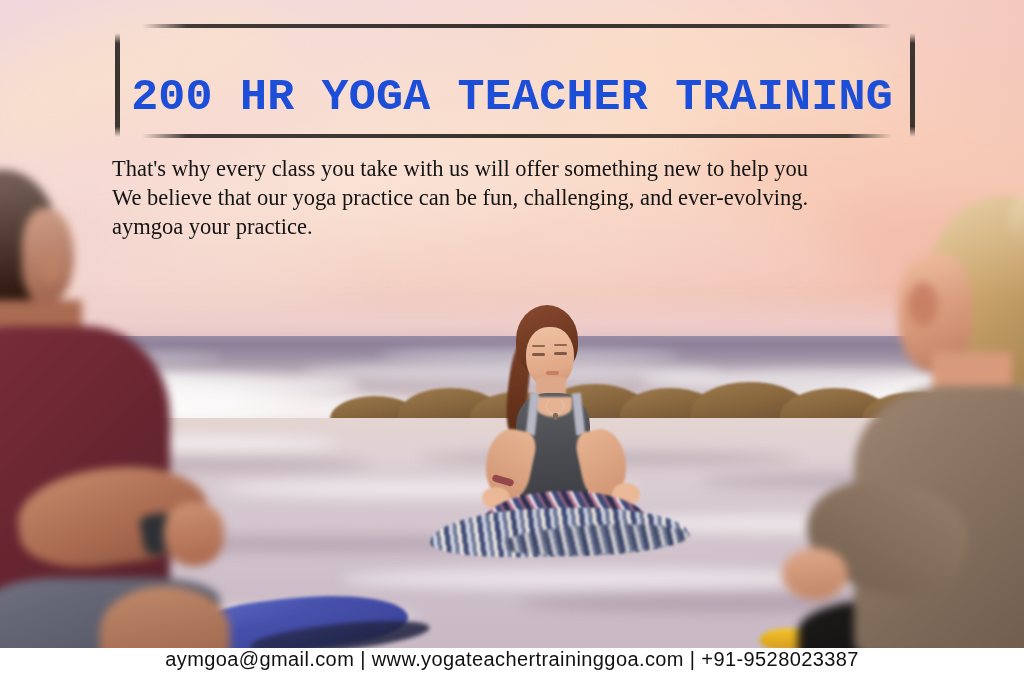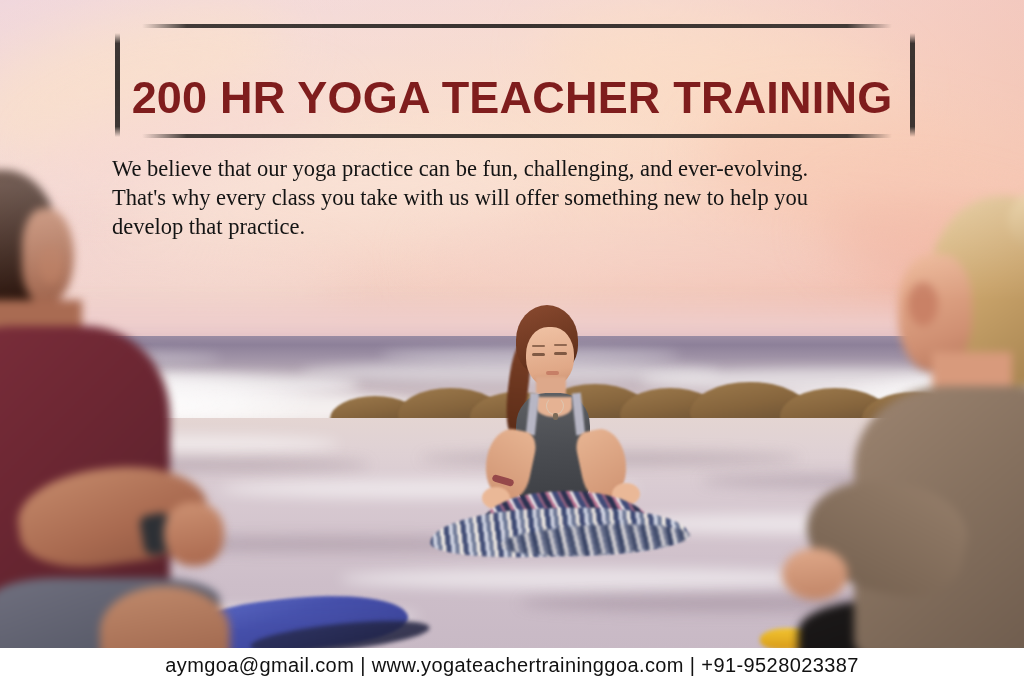--- a/index.html
+++ b/index.html
@@ -375,25 +375,25 @@
     text-align:center;
     font-family:"Liberation Sans", sans-serif;
     font-weight:700;
     font-size:25px;
     letter-spacing:1.6px;
     color:#191919;
   }
   .headline {
     position:absolute; left:0; top:72px; width:1024px;
     text-align:center;
-    font-family:Liberation Sans, sans-serif;
+    font-family:Liberation Mono, monospace;
     font-weight:700;
     font-size:45px;
     letter-spacing:.2px;
-    color:#7f1d1d;
+    color:#1d4ed8;
     white-space:nowrap;
   }
 
   
   .body-copy {
     position:absolute; left:112px; top:154px; width:790px;
     font-family:"Liberation Serif", serif;
     font-size:22.5px;
     line-height:29px;
     color:#141414;
@@ -408,21 +408,21 @@
     font-size:29px;
     letter-spacing:4.2px;
     color:#d81414;
     white-space:nowrap;
   }
 
   
   .footer {
     position:absolute; left:0; top:648px; width:1024px; height:35px;
     background:#ffffff;
-    display:flex; align-items:center; justify-content:center;
+    display:flex; justify-content:center;
   }
   .footer-text {
     font-family:"Liberation Sans", sans-serif;
     font-size:20px;
     letter-spacing:.4px;
     color:#111111;
     white-space:nowrap;
   }
 </style>
 </head>
@@ -544,23 +544,23 @@
     <div class="frame-line frame-top"></div>
     <div class="frame-line frame-bottom"></div>
     <div class="frame-side frame-left"></div>
     <div class="frame-side frame-right"></div>
   </div>
 
 
   <h1 class="headline">200 HR YOGA TEACHER TRAINING</h1>
 
   <div class="body-copy">
+    <p>That's why every class you take with us will offer something new to help you</p>
     <p>We believe that our yoga practice can be fun, challenging, and ever-evolving.</p>
-    <p>That's why every class you take with us will offer something new to help you</p>
-    <p>develop that practice.</p>
+    <p>aymgoa your practice.</p>
   </div>
 
 
   <div class="footer">
     <div class="footer-text">aymgoa@gmail.com | www.yogateachertraininggoa.com | +91-9528023387</div>
   </div>
 
 </div>
 
 </body></html>

